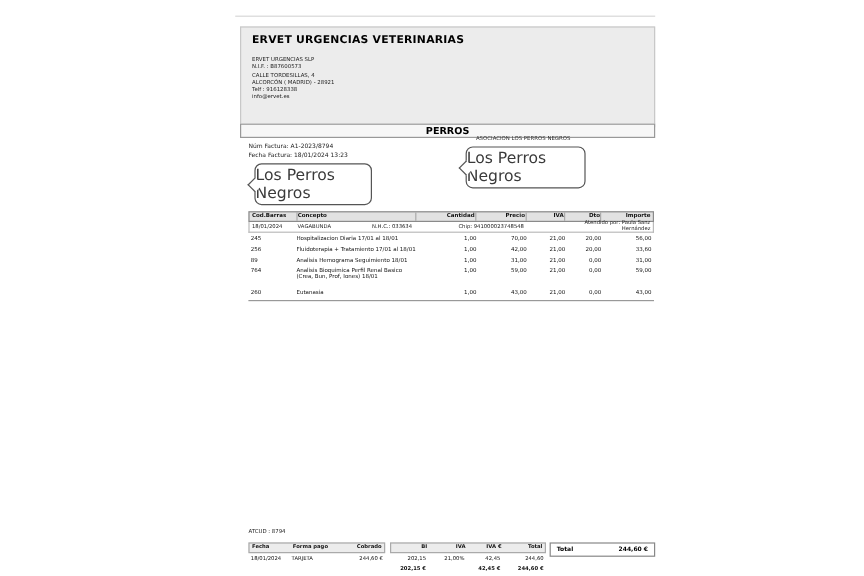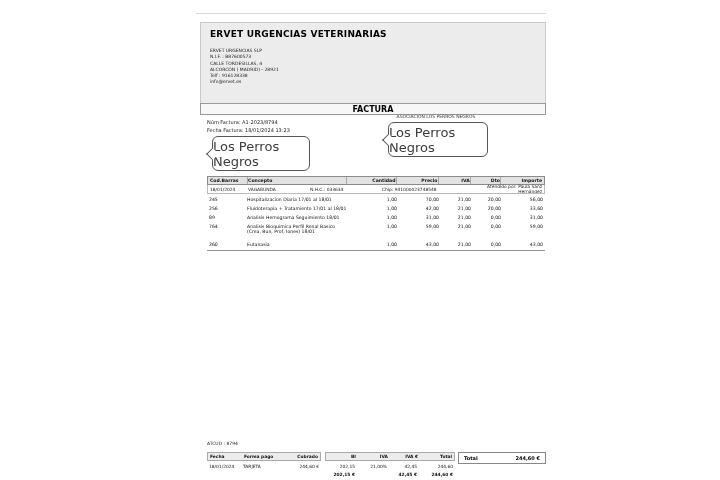--- a/index.html
+++ b/index.html
@@ -82,21 +82,21 @@
     <div class="clinic-lines">
       <div>ERVET URGENCIAS SLP</div>
       <div>N.I.F. : B87600573</div>
       <div>CALLE TORDESILLAS, 4</div>
       <div>ALCORCÓN ( MADRID) - 28921</div>
       <div>Telf : 916128338</div>
       <div>info@ervet.es</div>
     </div>
   </div>
 
-  <div class="factura-bar">FACTURA</div>
+  <div class="factura-bar">PERROS</div>
 
   <div class="meta">
     <div>Núm Factura: A1-2023/8794</div>
     <div>Fecha Factura: 18/01/2024 13:23</div>
   </div>
 
   <div class="assoc">ASOCIACION LOS PERROS NEGROS</div>
   <div class="callout callout-right">Los Perros Negros</div>
   <div class="callout callout-left">Los Perros Negros</div>
 

